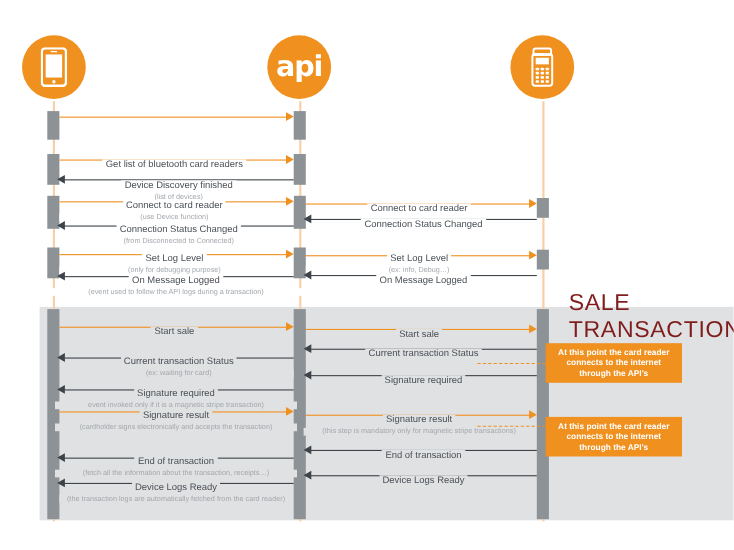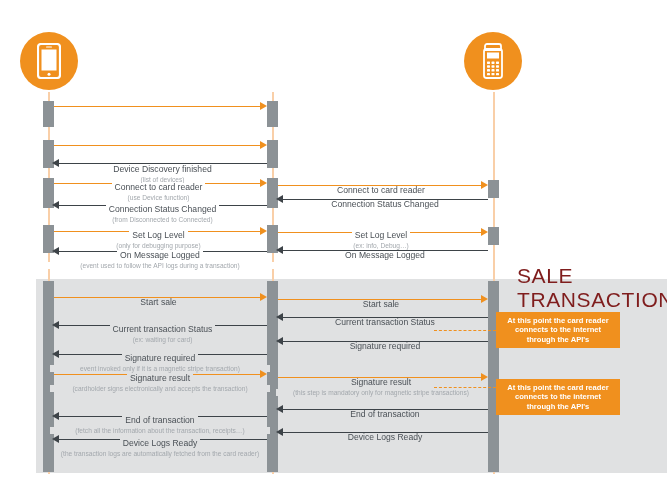--- a/index.html
+++ b/index.html
@@ -76,20 +76,23 @@
     <span>
       <svg width="24" height="36" viewBox="0 0 24 36">
         <rect x="1" y="1" width="22" height="34" rx="3" ry="3" fill="none" stroke="#ffffff" stroke-width="2.2"></rect>
         <rect x="4.5" y="6.5" width="15" height="21" fill="#ffffff"></rect>
         <circle cx="12" cy="31.3" r="1.5" fill="#ffffff"></circle>
         <rect x="9" y="3.4" width="6" height="1.2" rx="0.6" fill="#ffffff"></rect>
       </svg>
     </span>
   </div>
 
+  <div class="actor" style="left:243px;top:32px;">
+    <span class="apitxt">api</span>
+  </div>
 
   <div class="actor" style="left:464px;top:32px;">
     <span>
       <svg width="26" height="38" viewBox="0 0 26 38">
         <path d="M7 2 h12 a2 2 0 0 1 2 2 v4 h-16 v-4 a2 2 0 0 1 2 -2 z" fill="none" stroke="#ffffff" stroke-width="1.8"></path>
         <rect x="4" y="7" width="18" height="29" rx="2.5" fill="none" stroke="#ffffff" stroke-width="1.8"></rect>
         <rect x="7" y="10.5" width="12" height="6" fill="#ffffff"></rect>
         <g fill="#ffffff">
           <rect x="7" y="19.5" width="3" height="2.4" rx="0.6"></rect>
           <rect x="11.5" y="19.5" width="3" height="2.4" rx="0.6"></rect>
@@ -127,20 +130,23 @@
 
   <div class="activation" style="left:488px;top:180px;height:18px;"></div>
   <div class="activation" style="left:488px;top:227px;height:18px;"></div>
   <div class="activation" style="left:488px;top:281px;height:191px;"></div>
 
   <div class="arrow req" style="left:54px;top:106px;width:209px;"></div>
   <div class="head req-r" style="left:260px;top:102px;"></div>
 
   <div class="arrow req" style="left:54px;top:145px;width:209px;"></div>
   <div class="head req-r" style="left:260px;top:141px;"></div>
+  <div class="msg" style="left:54px;top:139px;width:209px;">
+    <span class="t bg">Get list of bluetooth card readers</span>
+  </div>
 
   <div class="arrow evt" style="left:58px;top:163px;width:209px;"></div>
   <div class="head evt-l" style="left:52px;top:159px;"></div>
   <div class="msg" style="left:58px;top:158px;width:209px;">
     <span class="t bg">Device Discovery finished</span>
     <span class="s bg">(list of devices)</span>
   </div>
 
   <div class="arrow req" style="left:54px;top:183px;width:209px;"></div>
   <div class="head req-r" style="left:260px;top:179px;"></div>

